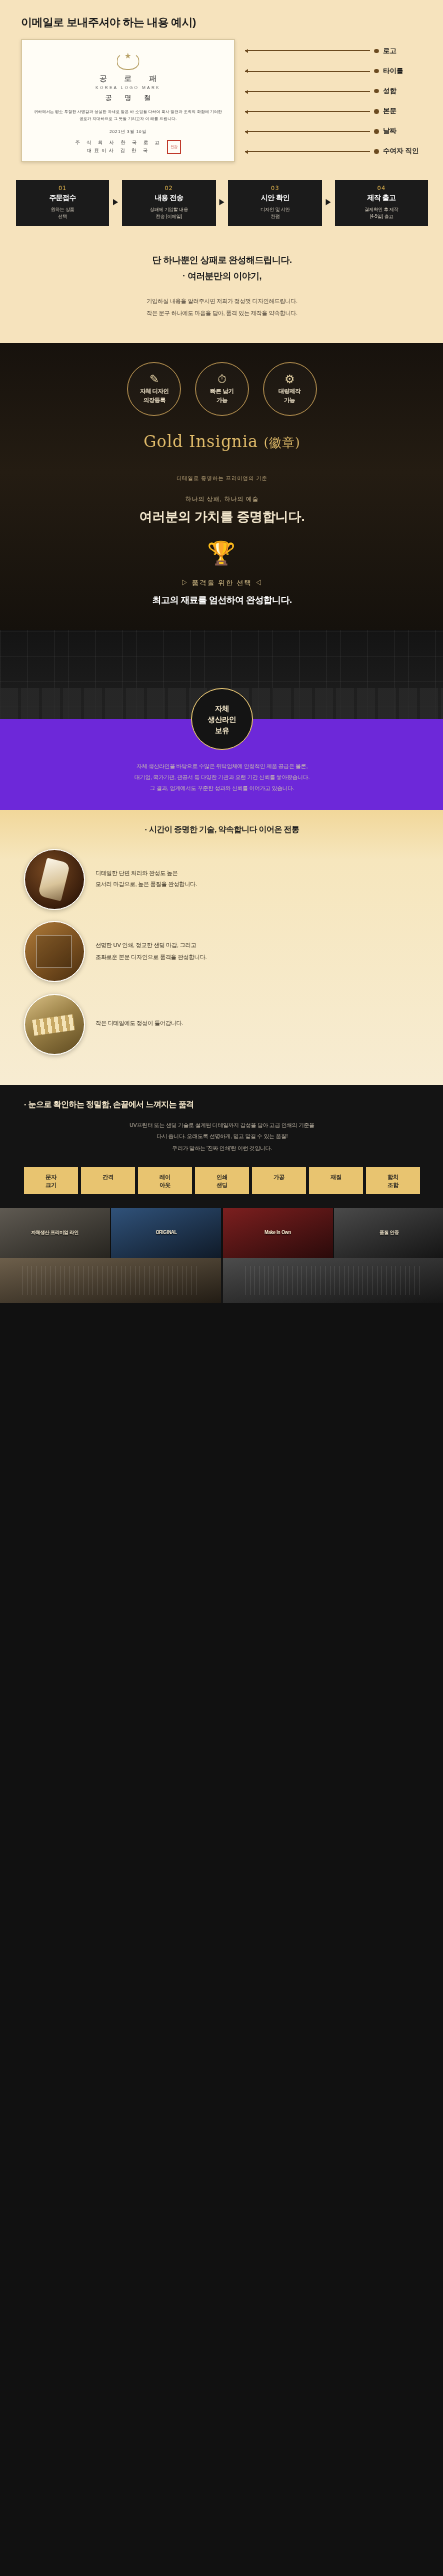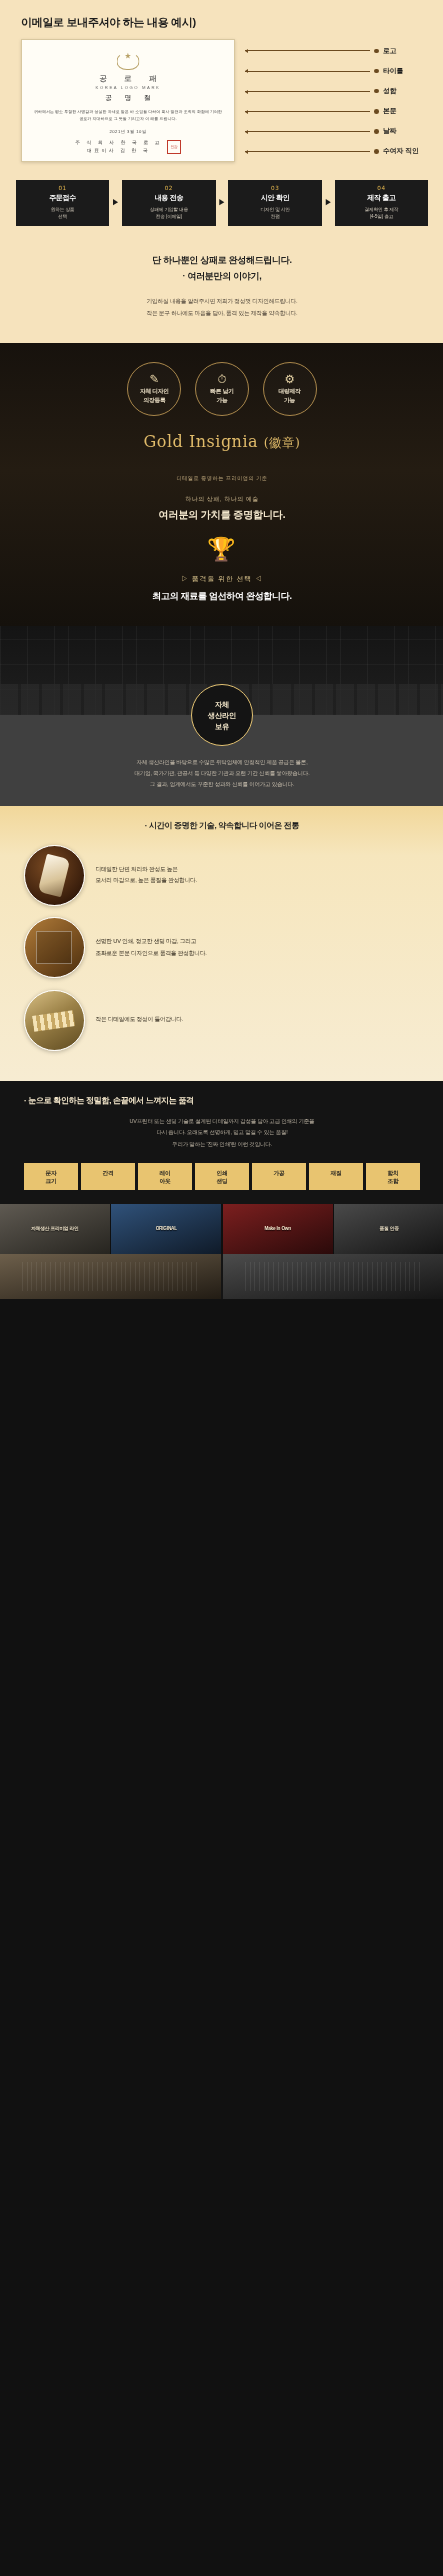--- a/index.html
+++ b/index.html
@@ -272,21 +272,21 @@
     margin-bottom: 13.6px;
   }
   .gold-line1 {
     font-size: 6px;
     color: #cbb企;
     color: #c8b48c;
     letter-spacing: 0.5px;
     margin-bottom: 3.7px;
   }
   .gold-line2 {
-    font-size: 10px;
+    font-size: 13px;
     font-weight: bold;
     color: #f3e7cd;
     letter-spacing: -0.1px;
   }
   .trophy {
     margin: 15.7px auto 13.6px auto;
     font-size: 23px;
     color: #c9a356;
     line-height: 1;
   }
@@ -298,21 +298,21 @@
   }
   .gold-bottom {
     font-size: 9px;
     font-weight: bold;
     color: #fff;
     letter-spacing: -0.3px;
   }
 
   
   .sec-factory {
-    background: #404040;
+    background: #6d28d9;
     position: relative;
     padding: 0 0 15.7px 0;
     color: #ddd3c2;
     overflow: hidden;
   }
   .factory-art {
     height: 89px;
     background:
       repeating-linear-gradient(90deg, rgba(255,255,255,.045) 0 0.5px, transparent 0.5px 13.6px),
       repeating-linear-gradient(0deg, rgba(255,255,255,.035) 0 0.5px, transparent 0.5px 12.5px),

